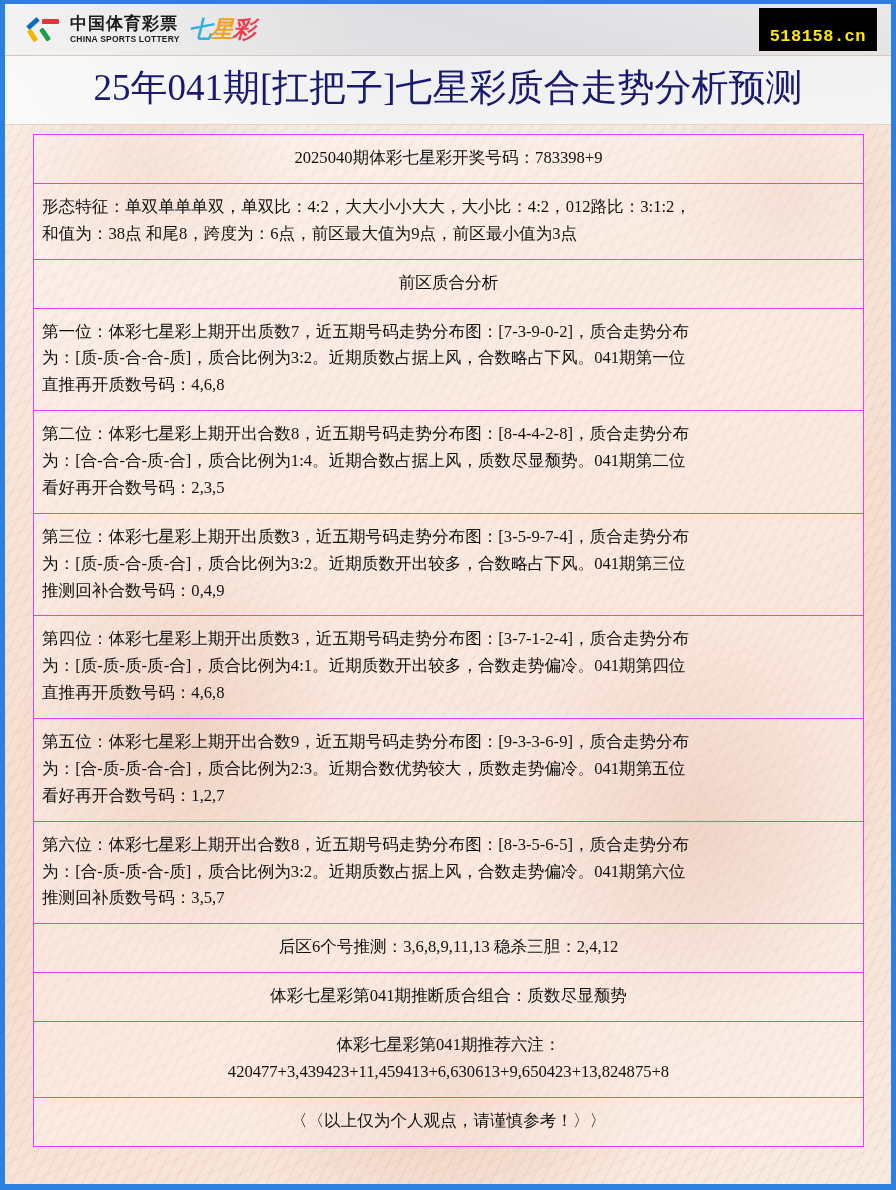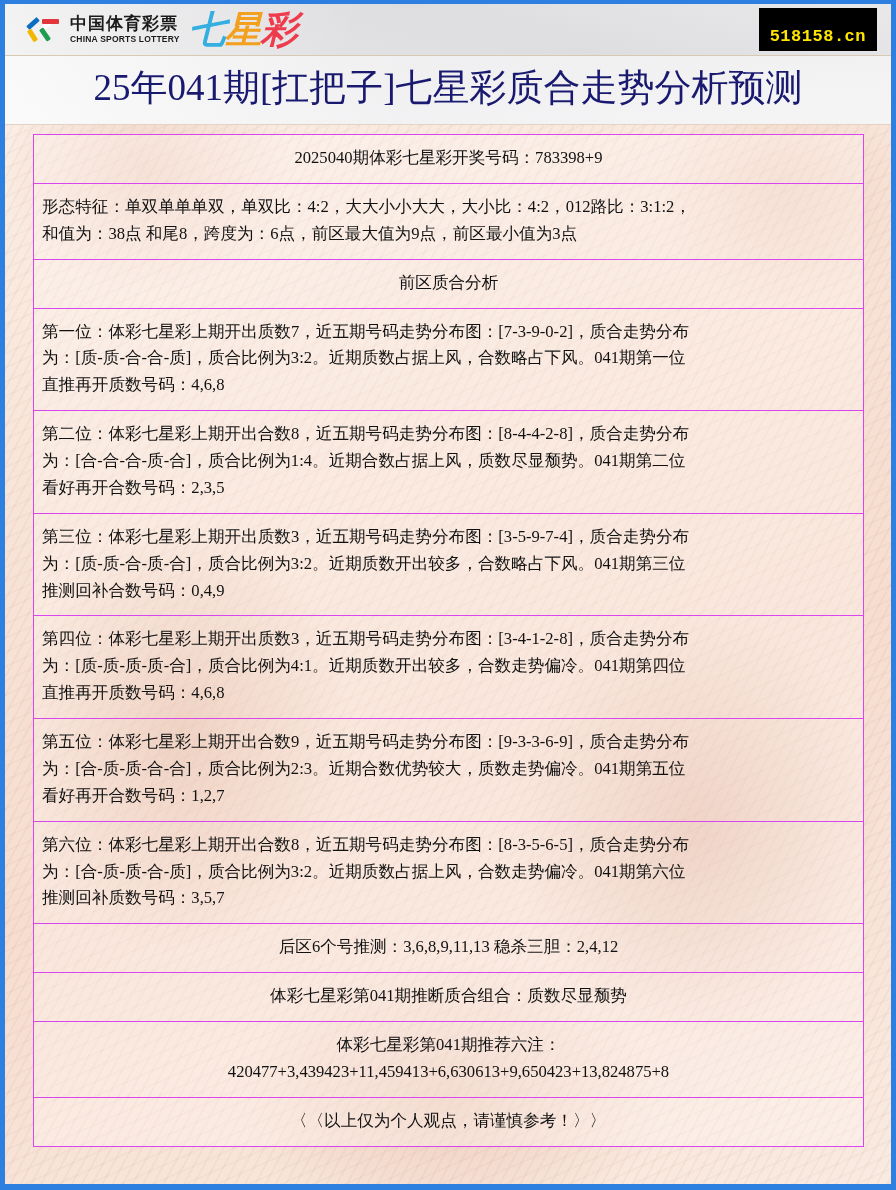--- a/index.html
+++ b/index.html
@@ -95,21 +95,21 @@
   .logo-en {
     font-family: "Liberation Sans", sans-serif;
     font-size: 8.5px;
     font-weight: bold;
     color: #1b1b1b;
     letter-spacing: 0.2px;
     margin-top: 3px;
   }
   .logo-brand {
     font-family: "Liberation Sans", sans-serif;
-    font-size: 37px;
+    font-size: 23px;
     font-weight: bold;
     font-style: italic;
     letter-spacing: -1px;
     margin-left: 2px;
     line-height: 1;
   }
   .brand-c1 { color: #35aee0; }
   .brand-c2 { color: #f2a01e; }
   .brand-c3 { color: #ef3c4c; }
 
@@ -244,21 +244,21 @@
           </tr>
           <tr>
             <td class="body-cell">
               <div>第三位：体彩七星彩上期开出质数3，近五期号码走势分布图：[3-5-9-7-4]，质合走势分布</div>
               <div>为：[质-质-合-质-合]，质合比例为3:2。近期质数开出较多，合数略占下风。041期第三位</div>
               <div>推测回补合数号码：0,4,9</div>
             </td>
           </tr>
           <tr>
             <td class="body-cell">
-              <div>第四位：体彩七星彩上期开出质数3，近五期号码走势分布图：[3-4-1-2-8]，质合走势分布</div>
+              <div>第四位：体彩七星彩上期开出质数3，近五期号码走势分布图：[3-7-1-2-4]，质合走势分布</div>
               <div>为：[质-质-质-质-合]，质合比例为4:1。近期质数开出较多，合数走势偏冷。041期第四位</div>
               <div>直推再开质数号码：4,6,8</div>
             </td>
           </tr>
           <tr>
             <td class="body-cell">
               <div>第五位：体彩七星彩上期开出合数9，近五期号码走势分布图：[9-3-3-6-9]，质合走势分布</div>
               <div>为：[合-质-质-合-合]，质合比例为2:3。近期合数优势较大，质数走势偏冷。041期第五位</div>
               <div>看好再开合数号码：1,2,7</div>
             </td>

